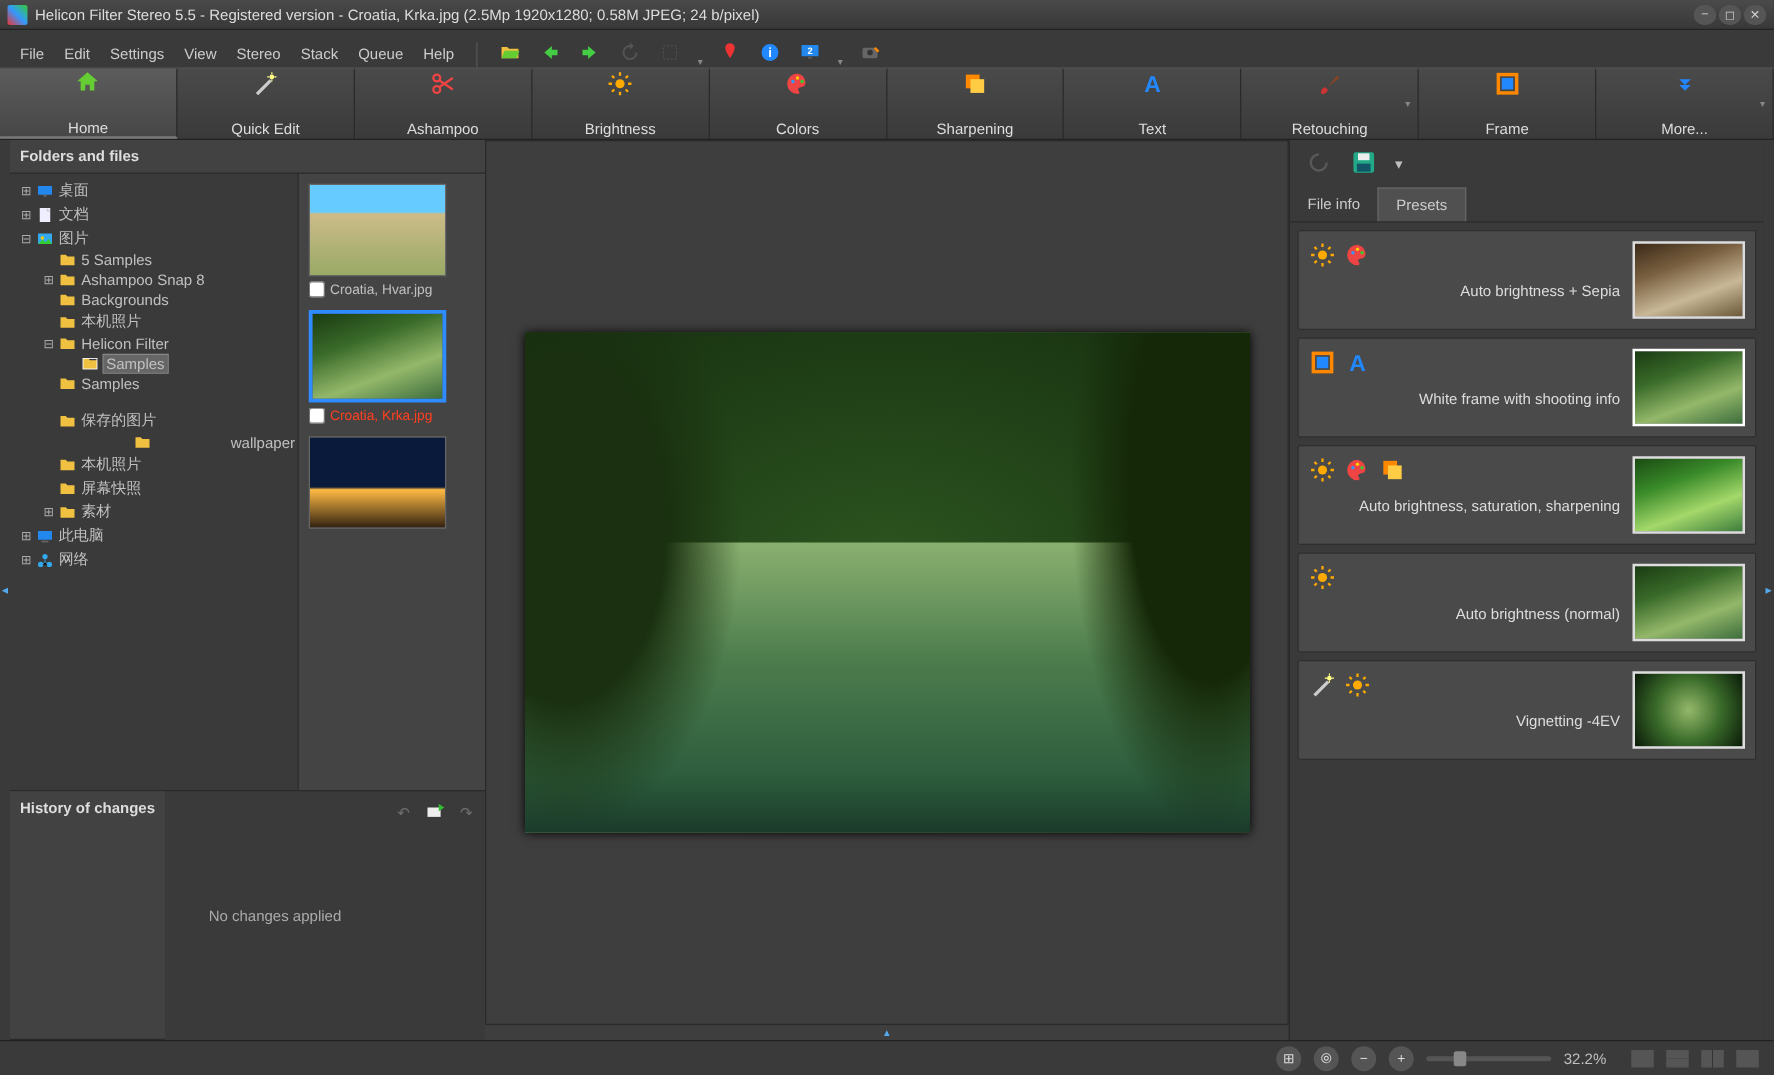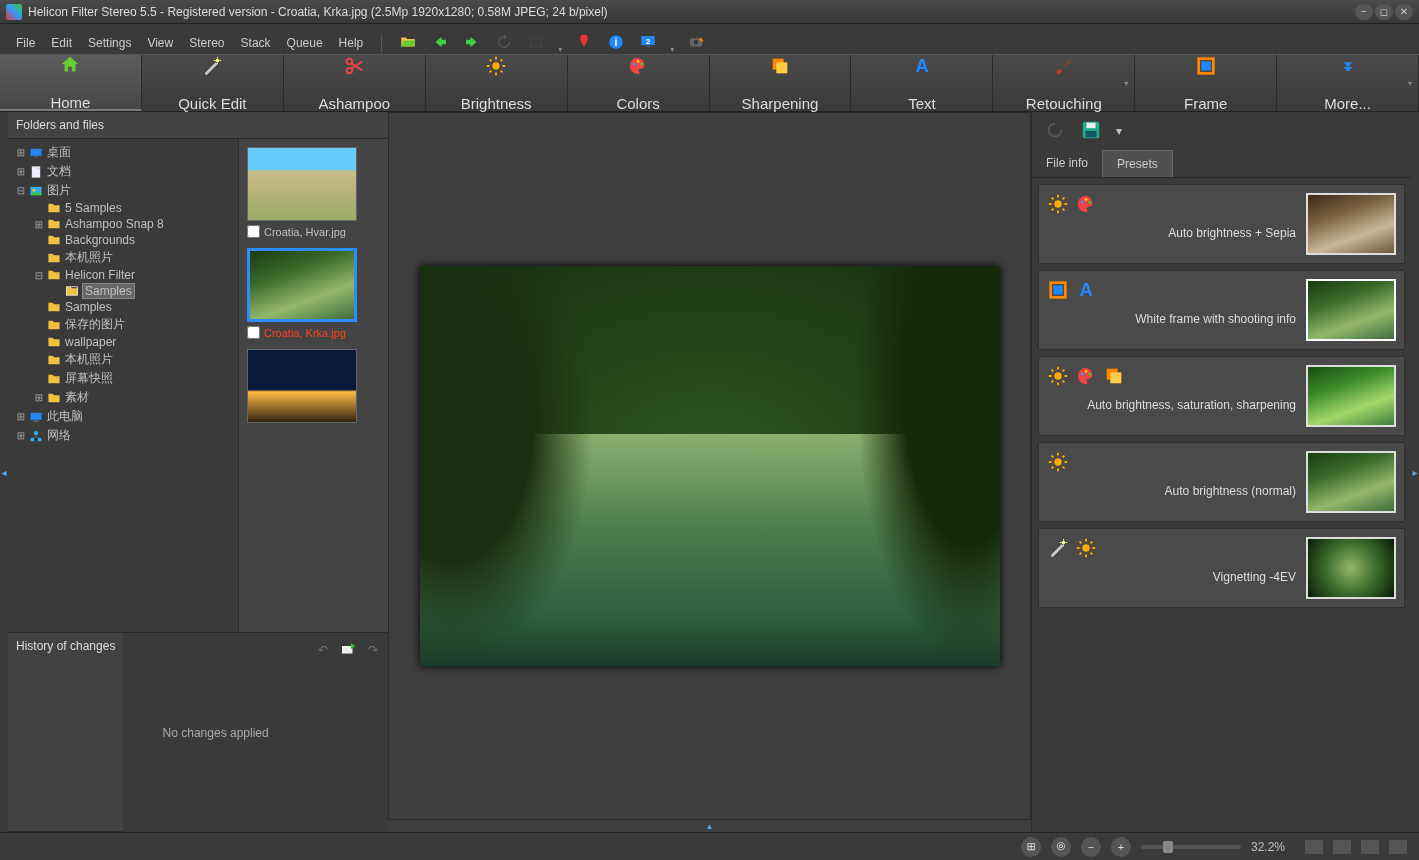--- a/index.html
+++ b/index.html
@@ -17,30 +17,30 @@
 .menubar .sep { width: 1px; height: 20px; background: #555; margin: 0 8px; }
 .menubar .tb-btn { width: 28px; height: 24px; display: flex; align-items: center; justify-content: center; cursor: pointer; }
 .menubar .tb-btn svg { width: 18px; height: 18px; }
 .menubar .dropdown-arrow { color: #888; font-size: 8px; margin: 0 4px; }
 
 
 .maintabs { height: 58px; display: flex; background: linear-gradient(#4a4a4a,#3a3a3a); border-top: 1px solid #555; border-bottom: 1px solid #222; }
 .maintabs .tab { flex: 1; display: flex; flex-direction: column; align-items: center; justify-content: center; gap: 2px; cursor: pointer; border-right: 1px solid #2a2a2a; position: relative; }
 .maintabs .tab.active { background: linear-gradient(#5c5c5c,#474747); border-bottom: 2px solid #7a7a7a; }
 .maintabs .tab .icon { height: 22px; display: flex; align-items: center; justify-content: center; }
-.maintabs .tab .label { font-size: 15px; color: #ddd; margin-top: 16px; }
+.maintabs .tab .label { font-size: 12px; color: #ddd; margin-top: 16px; }
 .maintabs .tab .drop { position: absolute; right: 6px; top: 50%; transform: translateY(-50%); font-size: 8px; color: #888; }
 
 
 .content { display: flex; height: calc(100% - 24px - 30px - 58px - 28px); }
 .left-handle, .right-handle { width: 8px; background: #3a3a3a; display: flex; align-items: center; justify-content: center; color: #5ae; cursor: pointer; font-size: 10px; }
 
 
 .left-panel { width: 380px; display: flex; flex-direction: column; background: #3a3a3a; }
-.folders-header, .history-header { padding: 6px 8px; font-weight: normal; color: #ddd; background: #424242; border-bottom: 1px solid #2a2a2a; font-size: 12px; }
+.folders-header, .history-header { padding: 6px 8px; font-weight: bold; color: #ddd; background: #424242; border-bottom: 1px solid #2a2a2a; font-size: 12px; }
 .folders-body { flex: 1; display: flex; overflow: hidden; }
 .tree { width: 230px; overflow: auto; padding: 4px 2px; font-size: 12px; }
 .tree-node { display: flex; align-items: center; padding: 1px 0; cursor: pointer; white-space: nowrap; }
 .tree-node .exp { width: 14px; text-align: center; color: #aaa; font-size: 10px; }
 .tree-node .ficon { width: 16px; height: 14px; margin-right: 3px; display: inline-flex; align-items: center; justify-content: center; }
 .tree-node.selected .lbl { background: #666; outline: 1px solid #888; padding: 0 2px; }
 .thumb-strip { flex: 1; background: #444; border-left: 1px solid #2a2a2a; overflow: auto; padding: 8px; }
 .thumb-item { margin-bottom: 10px; }
 .thumb-img { width: 110px; height: 74px; background: #222; border: 1px solid #666; }
 .thumb-img.selected { border: 3px solid #2e8cff; }
@@ -350,30 +350,30 @@
           </div>
           <div class="tree-node" style="padding-left: 22px;">
             <span class="exp"></span>
             <span class="ficon">
               <svg width="16" height="14" viewBox="0 0 20 20">
                 <path fill="#f0c040" d="M2 4h6l2 2h8v10H2z"></path>
               </svg>
             </span>
             <span class="lbl">Samples</span>
           </div>
-          <div class="tree-node" style="padding-left: 22px;">
+          <div class="tree-node" style="padding-left: 22px; margin-top: 12px;">
             <span class="exp"></span>
             <span class="ficon">
               <svg width="16" height="14" viewBox="0 0 20 20">
                 <path fill="#f0c040" d="M2 4h6l2 2h8v10H2z"></path>
               </svg>
             </span>
             <span class="lbl">保存的图片</span>
           </div>
-          <div class="tree-node" style="padding-left: 22px;">
+          <div class="tree-node" style="padding-left: 22px; justify-content: space-between;">
             <span class="exp"></span>
             <span class="ficon">
               <svg width="16" height="14" viewBox="0 0 20 20">
                 <path fill="#f0c040" d="M2 4h6l2 2h8v10H2z"></path>
               </svg>
             </span>
             <span class="lbl">wallpaper</span>
           </div>
           <div class="tree-node" style="padding-left: 22px;">
             <span class="exp"></span>

